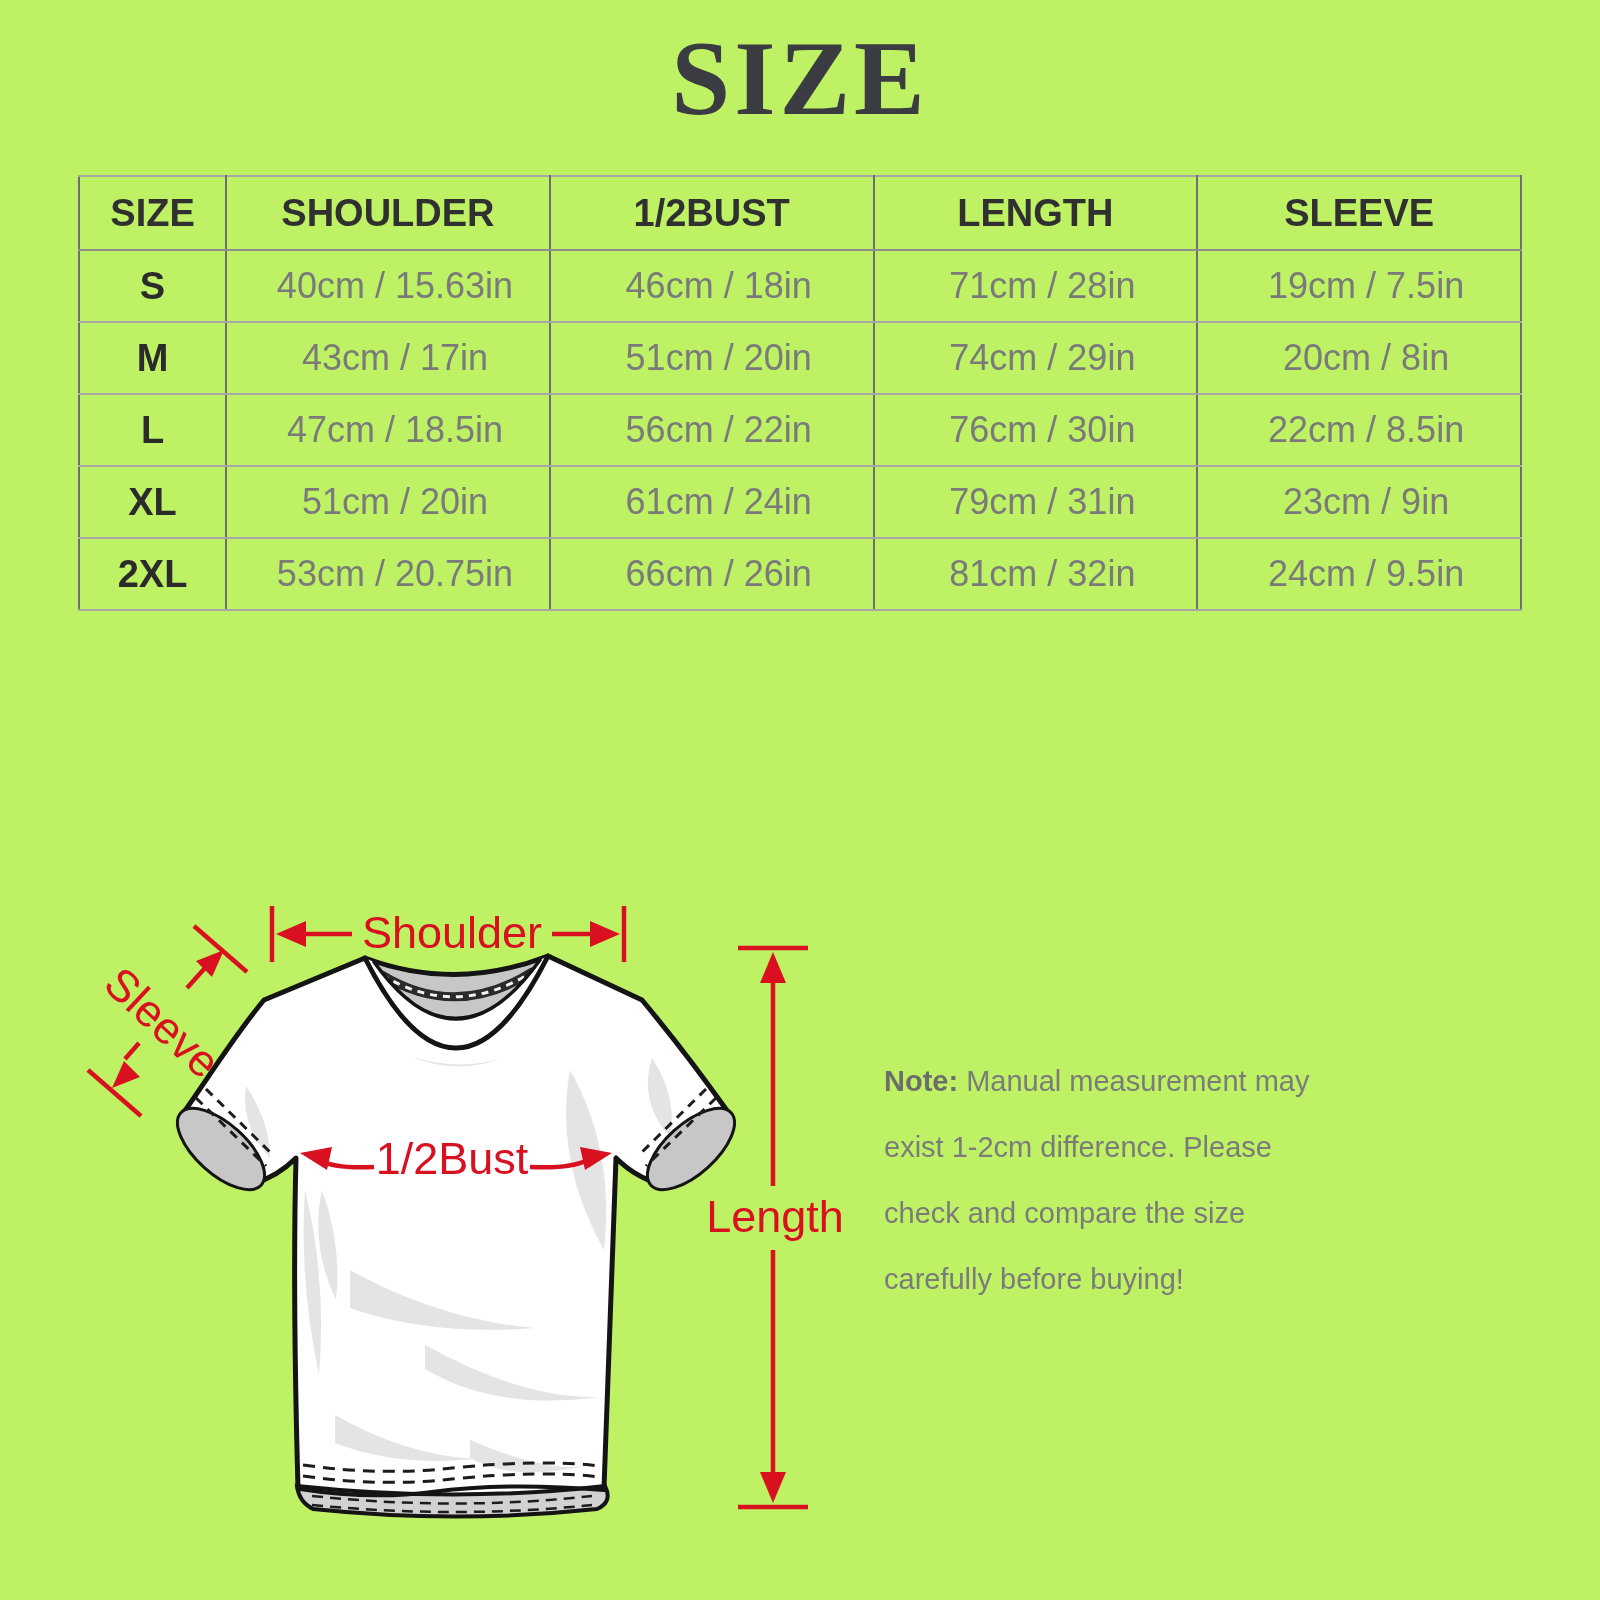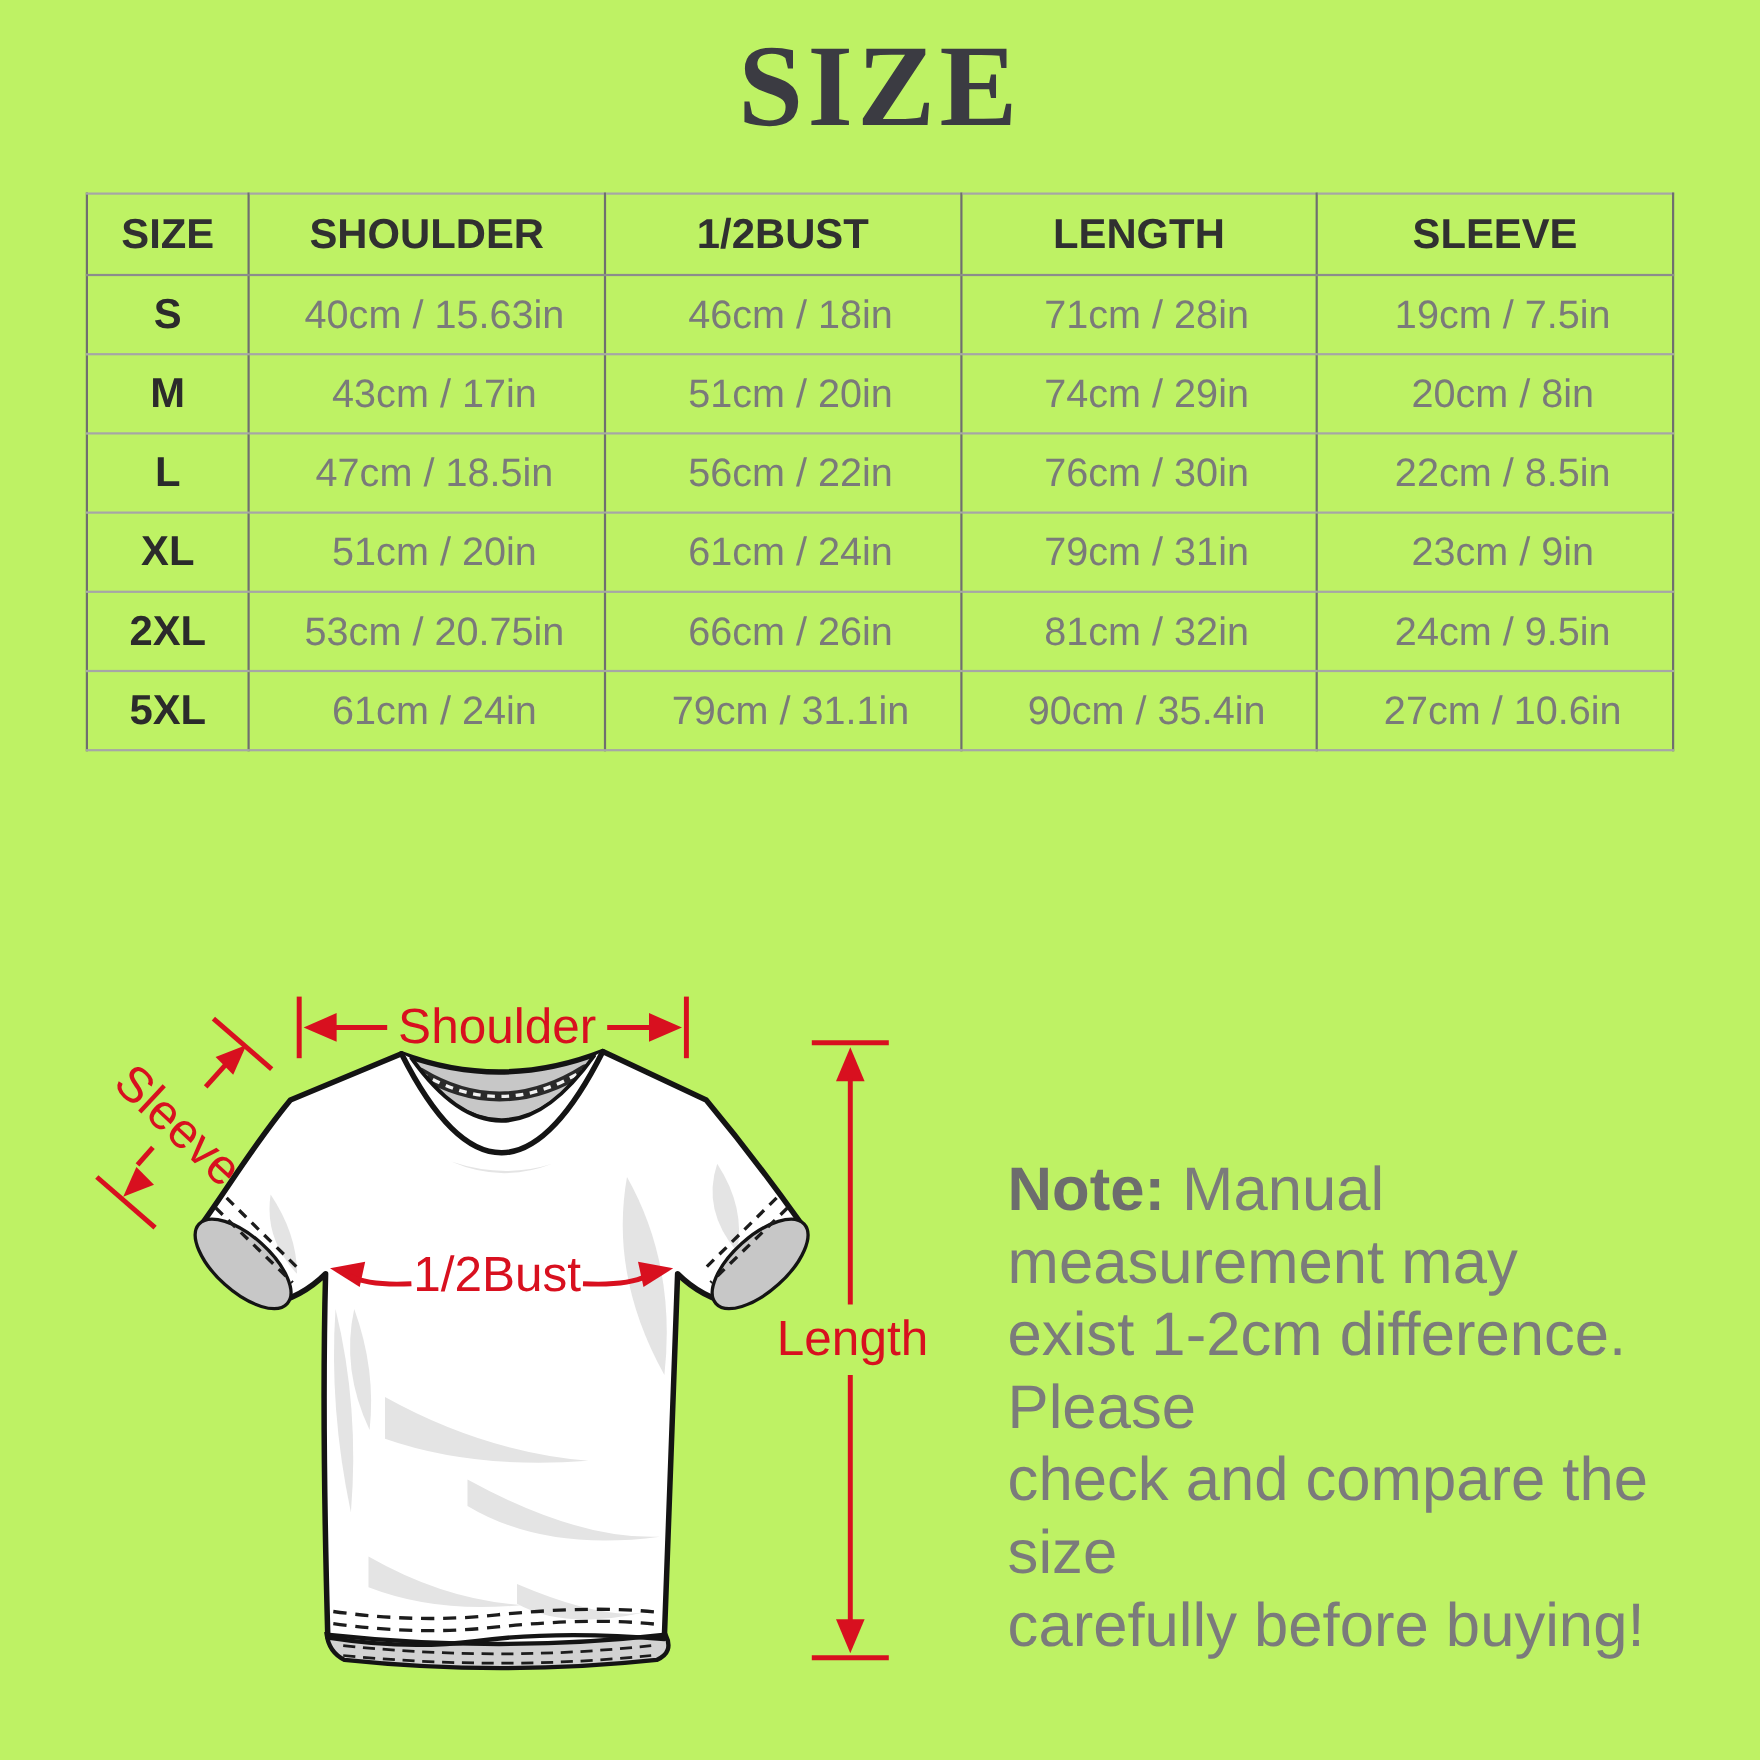--- a/index.html
+++ b/index.html
@@ -32,22 +32,22 @@
   .diagram-svg{position:absolute;left:0;top:0;width:1600px;height:1600px;}
   .ol{fill:#ffffff;stroke:#141414;stroke-width:5;stroke-linejoin:round;}
   .ln{fill:none;stroke:#141414;stroke-linecap:round;}
   .dash{fill:none;stroke:#1c1c1c;stroke-width:3;stroke-dasharray:12 8;stroke-linecap:butt;}
   .shadow{fill:#e4e4e4;stroke:none;}
   .gray{fill:#c7c7c7;stroke:#141414;stroke-width:3;}
   .rl{stroke:#d8101f;stroke-width:4.5;fill:none;stroke-linecap:butt;}
   .ra{fill:#d8101f;stroke:none;}
   .rt{fill:#d8101f;font-family:"Liberation Sans","DejaVu Sans",sans-serif;font-size:45px;}
   .note{
-    position:absolute;left:916px;top:1048px;width:640px;
-    font-size:56px;line-height:66px;color:#7b7b7b;
+    position:absolute;left:884px;top:1048px;width:640px;
+    font-size:29px;line-height:66px;color:#7b7b7b;
   }
   .note .nb{font-weight:bold;color:#6d6d6d;}
 </style>
 </head>
 <body>
 
 <div class="page">
 
   <h1 class="title">SIZE</h1>
 
@@ -96,27 +96,20 @@
         <td>61cm / 24in</td>
         <td>79cm / 31in</td>
         <td>23cm / 9in</td>
       </tr>
       <tr>
         <th>2XL</th>
         <td>53cm / 20.75in</td>
         <td>66cm / 26in</td>
         <td>81cm / 32in</td>
         <td>24cm / 9.5in</td>
-      </tr>
-      <tr>
-        <th>5XL</th>
-        <td>61cm / 24in</td>
-        <td>79cm / 31.1in</td>
-        <td>90cm / 35.4in</td>
-        <td>27cm / 10.6in</td>
       </tr>
     </tbody>
   </table>
 
   <svg class="diagram-svg" viewBox="0 0 1600 1600">
 
     <g>
 
       <path class="ol" d="
         M365,958

